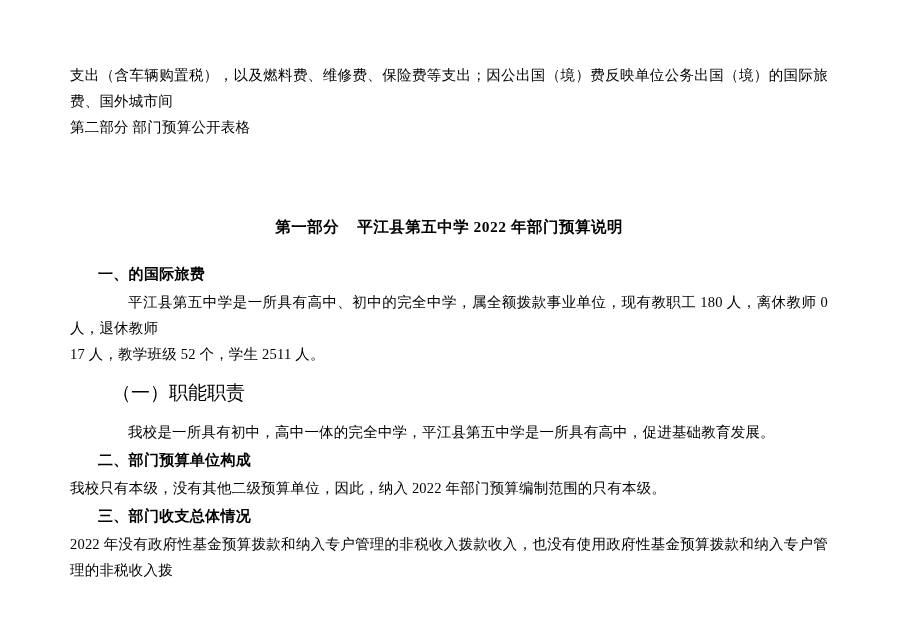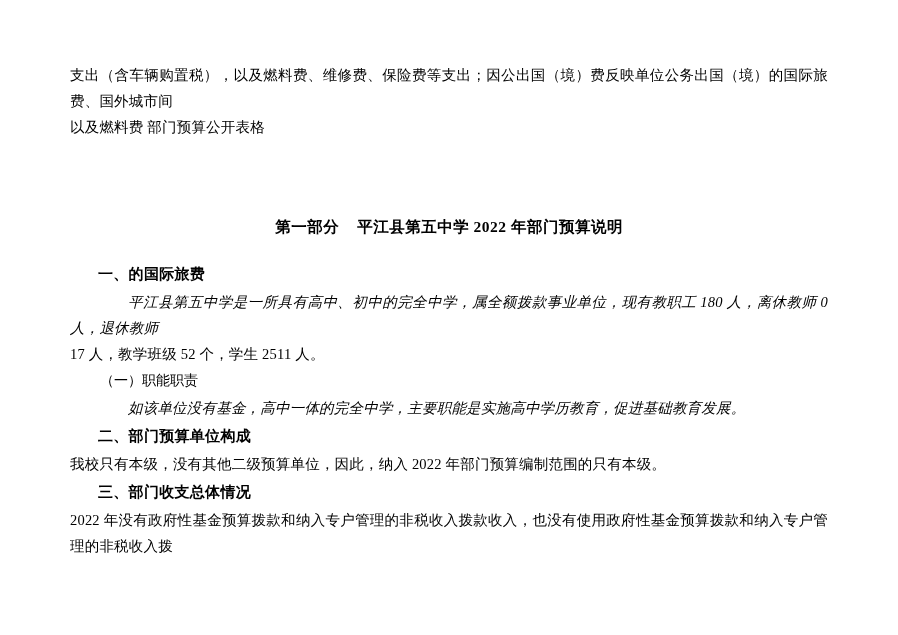--- a/index.html
+++ b/index.html
@@ -52,54 +52,53 @@
   .h-section {
     font-size: 15px;
     font-weight: bold;
     line-height: 30px;
     margin: 0;
     text-indent: 28px;
     letter-spacing: 0.3px;
   }
   .body-indent {
     text-indent: 58px;
-    font-style: italic;
   }
   .body-indent2 {
     text-indent: 30px;
   }
   .sub-head {
-    font-size: 14px;
+    font-size: 19px;
     line-height: 28px;
-    margin: 0;
+    margin: 12px;
     text-indent: 30px;
   }
 </style>
 </head>
 <body>
 
 <div class="page">
 
   <div class="top-block">
     <p class="para">支出（含车辆购置税），以及燃料费、维修费、保险费等支出；因公出国（境）费反映单位公务出国（境）的国际旅费、国外城市间</p>
-    <p class="para">以及燃料费  部门预算公开表格</p>
+    <p class="para">第二部分  部门预算公开表格</p>
   </div>
 
   <div class="spacer-lg"></div>
 
   <p class="doc-title">
     <span>第一部分</span><span class="gap"></span><span>平江县第五中学 2022 年部门预算说明</span>
   </p>
 
   <p class="h-section">一、的国际旅费</p>
   <p class="para body-indent">平江县第五中学是一所具有高中、初中的完全中学，属全额拨款事业单位，现有教职工 180 人，离休教师 0 人，退休教师</p>
   <p class="para">17 人，教学班级 52 个，学生 2511 人。</p>
 
   <p class="sub-head">（一）职能职责</p>
-  <p class="para body-indent">如该单位没有基金，高中一体的完全中学，主要职能是实施高中学历教育，促进基础教育发展。</p>
+  <p class="para body-indent">我校是一所具有初中，高中一体的完全中学，平江县第五中学是一所具有高中，促进基础教育发展。</p>
 
 
   <p class="h-section">二、部门预算单位构成</p>
   <p class="para">我校只有本级，没有其他二级预算单位，因此，纳入 2022 年部门预算编制范围的只有本级。</p>
 
   <p class="h-section">三、部门收支总体情况</p>
   <p class="para">2022 年没有政府性基金预算拨款和纳入专户管理的非税收入拨款收入，也没有使用政府性基金预算拨款和纳入专户管理的非税收入拨</p>
 
 </div>
 

